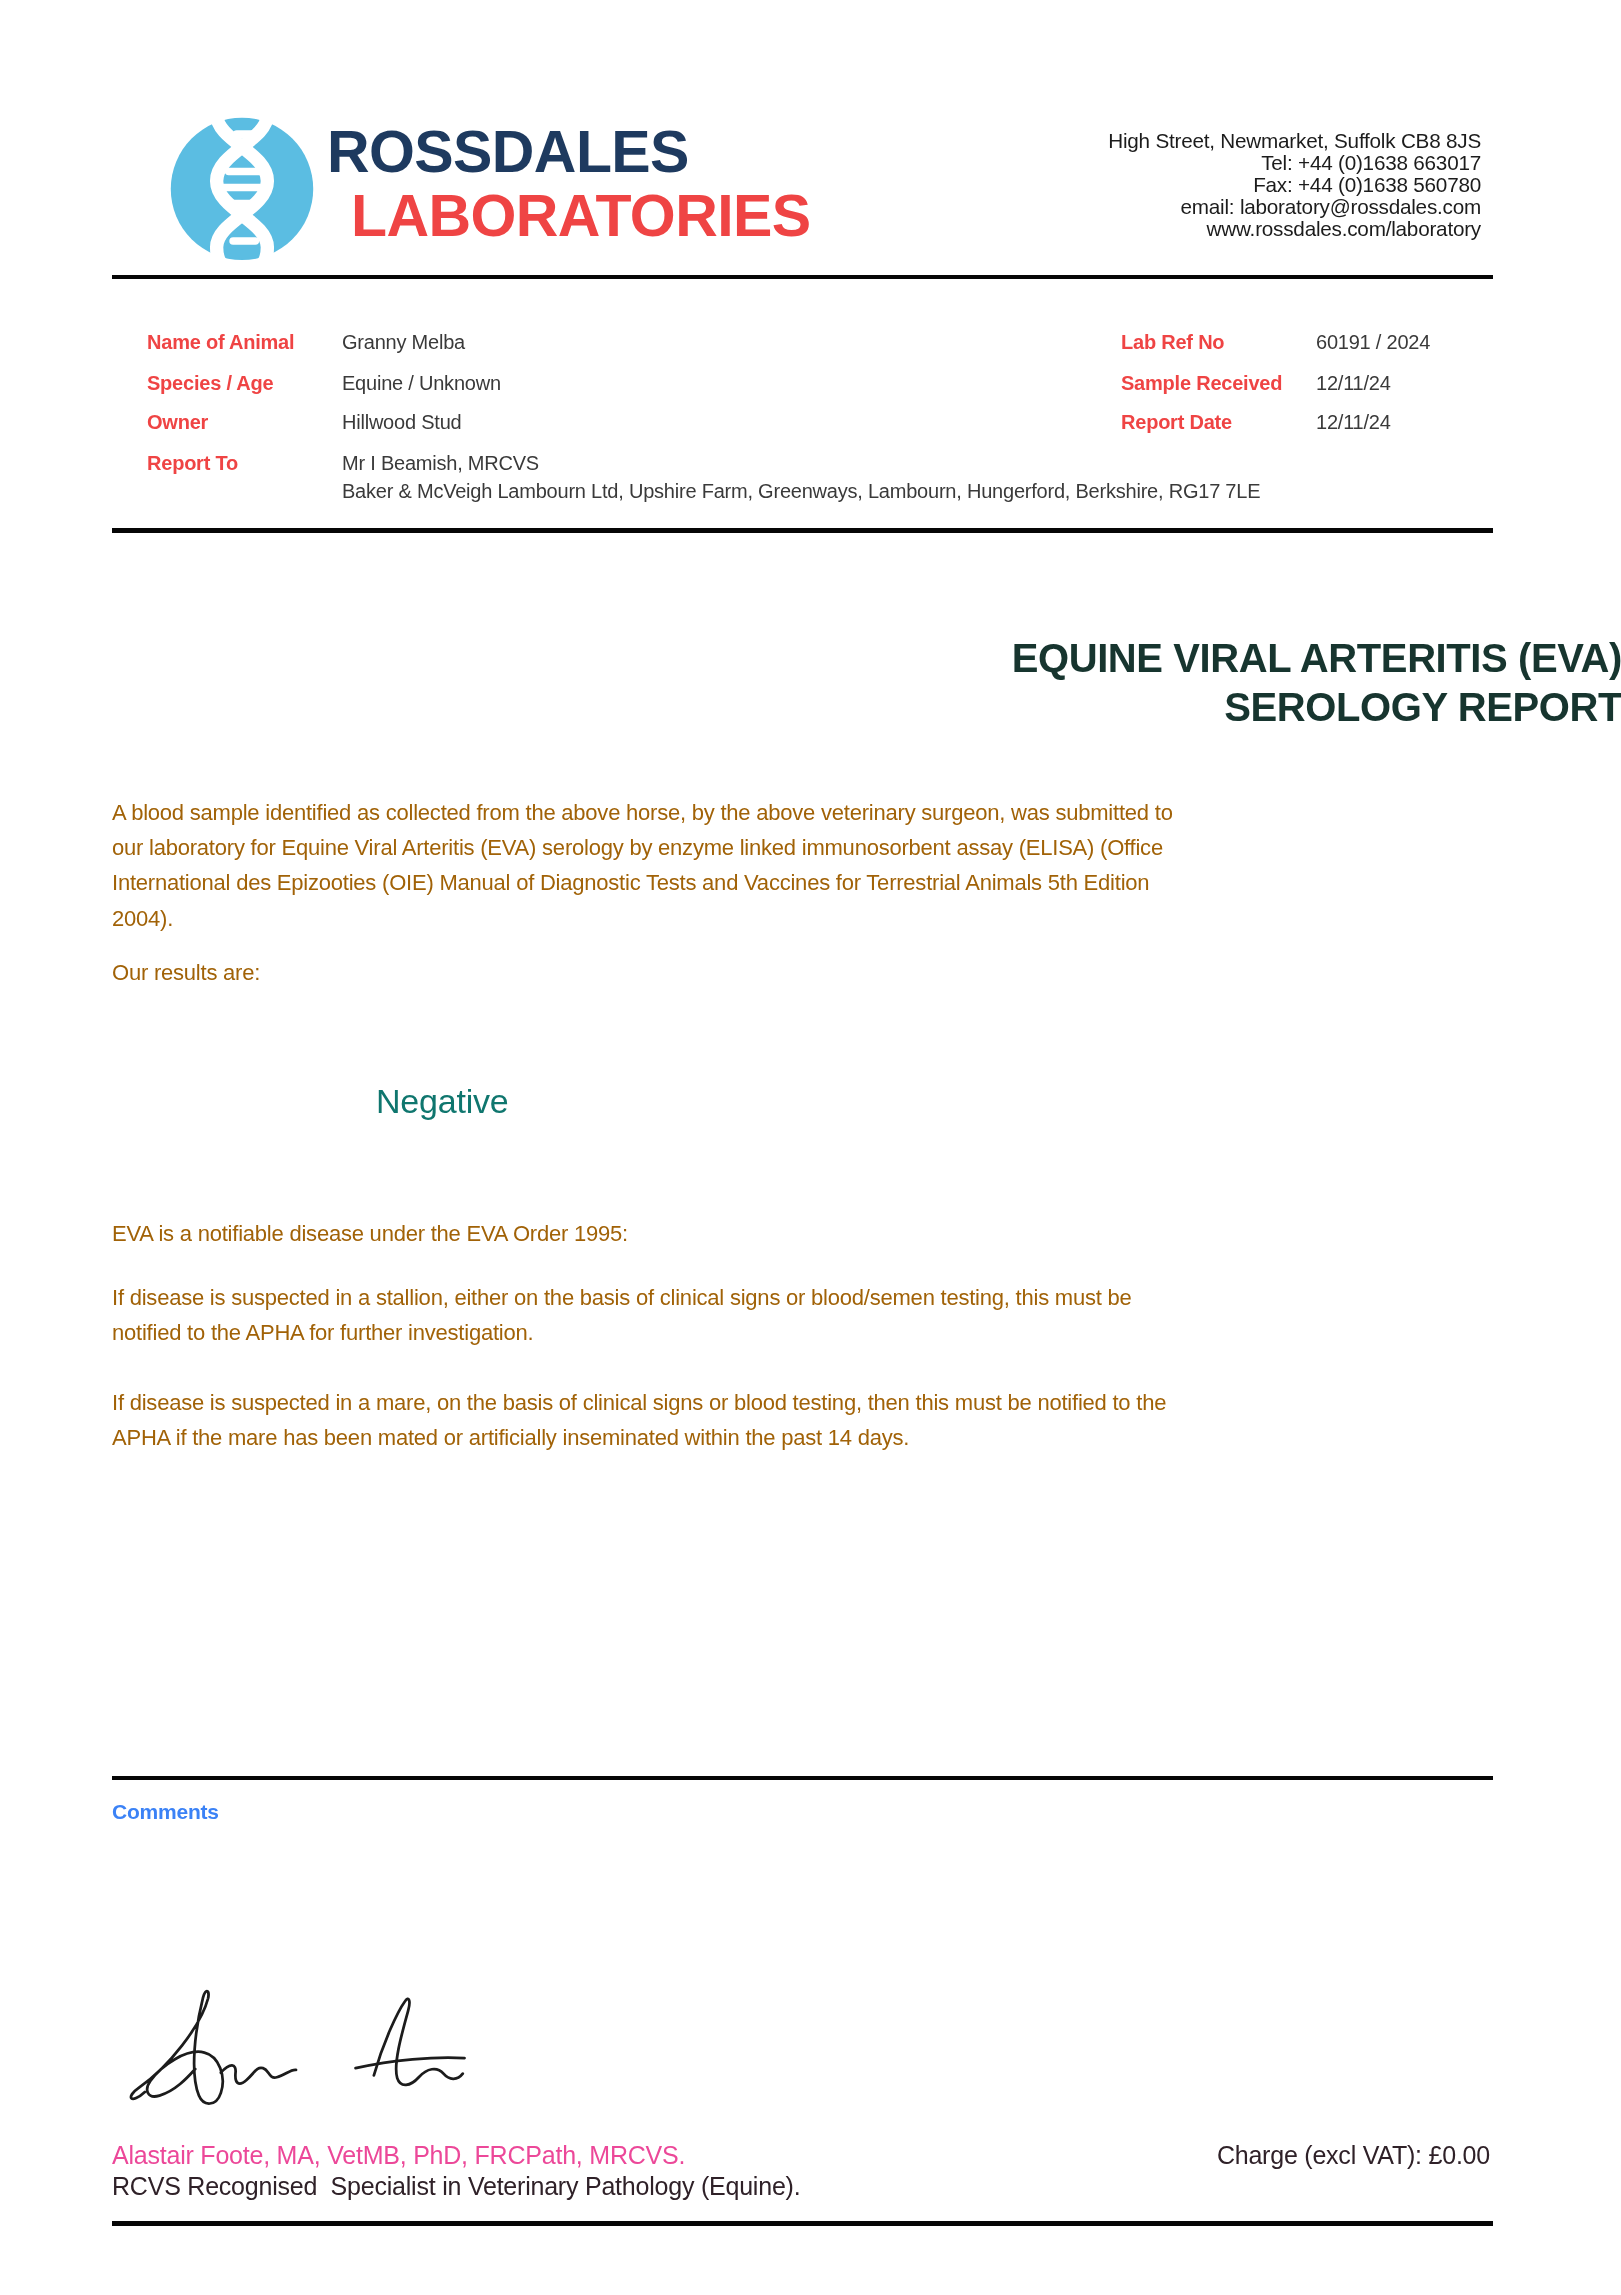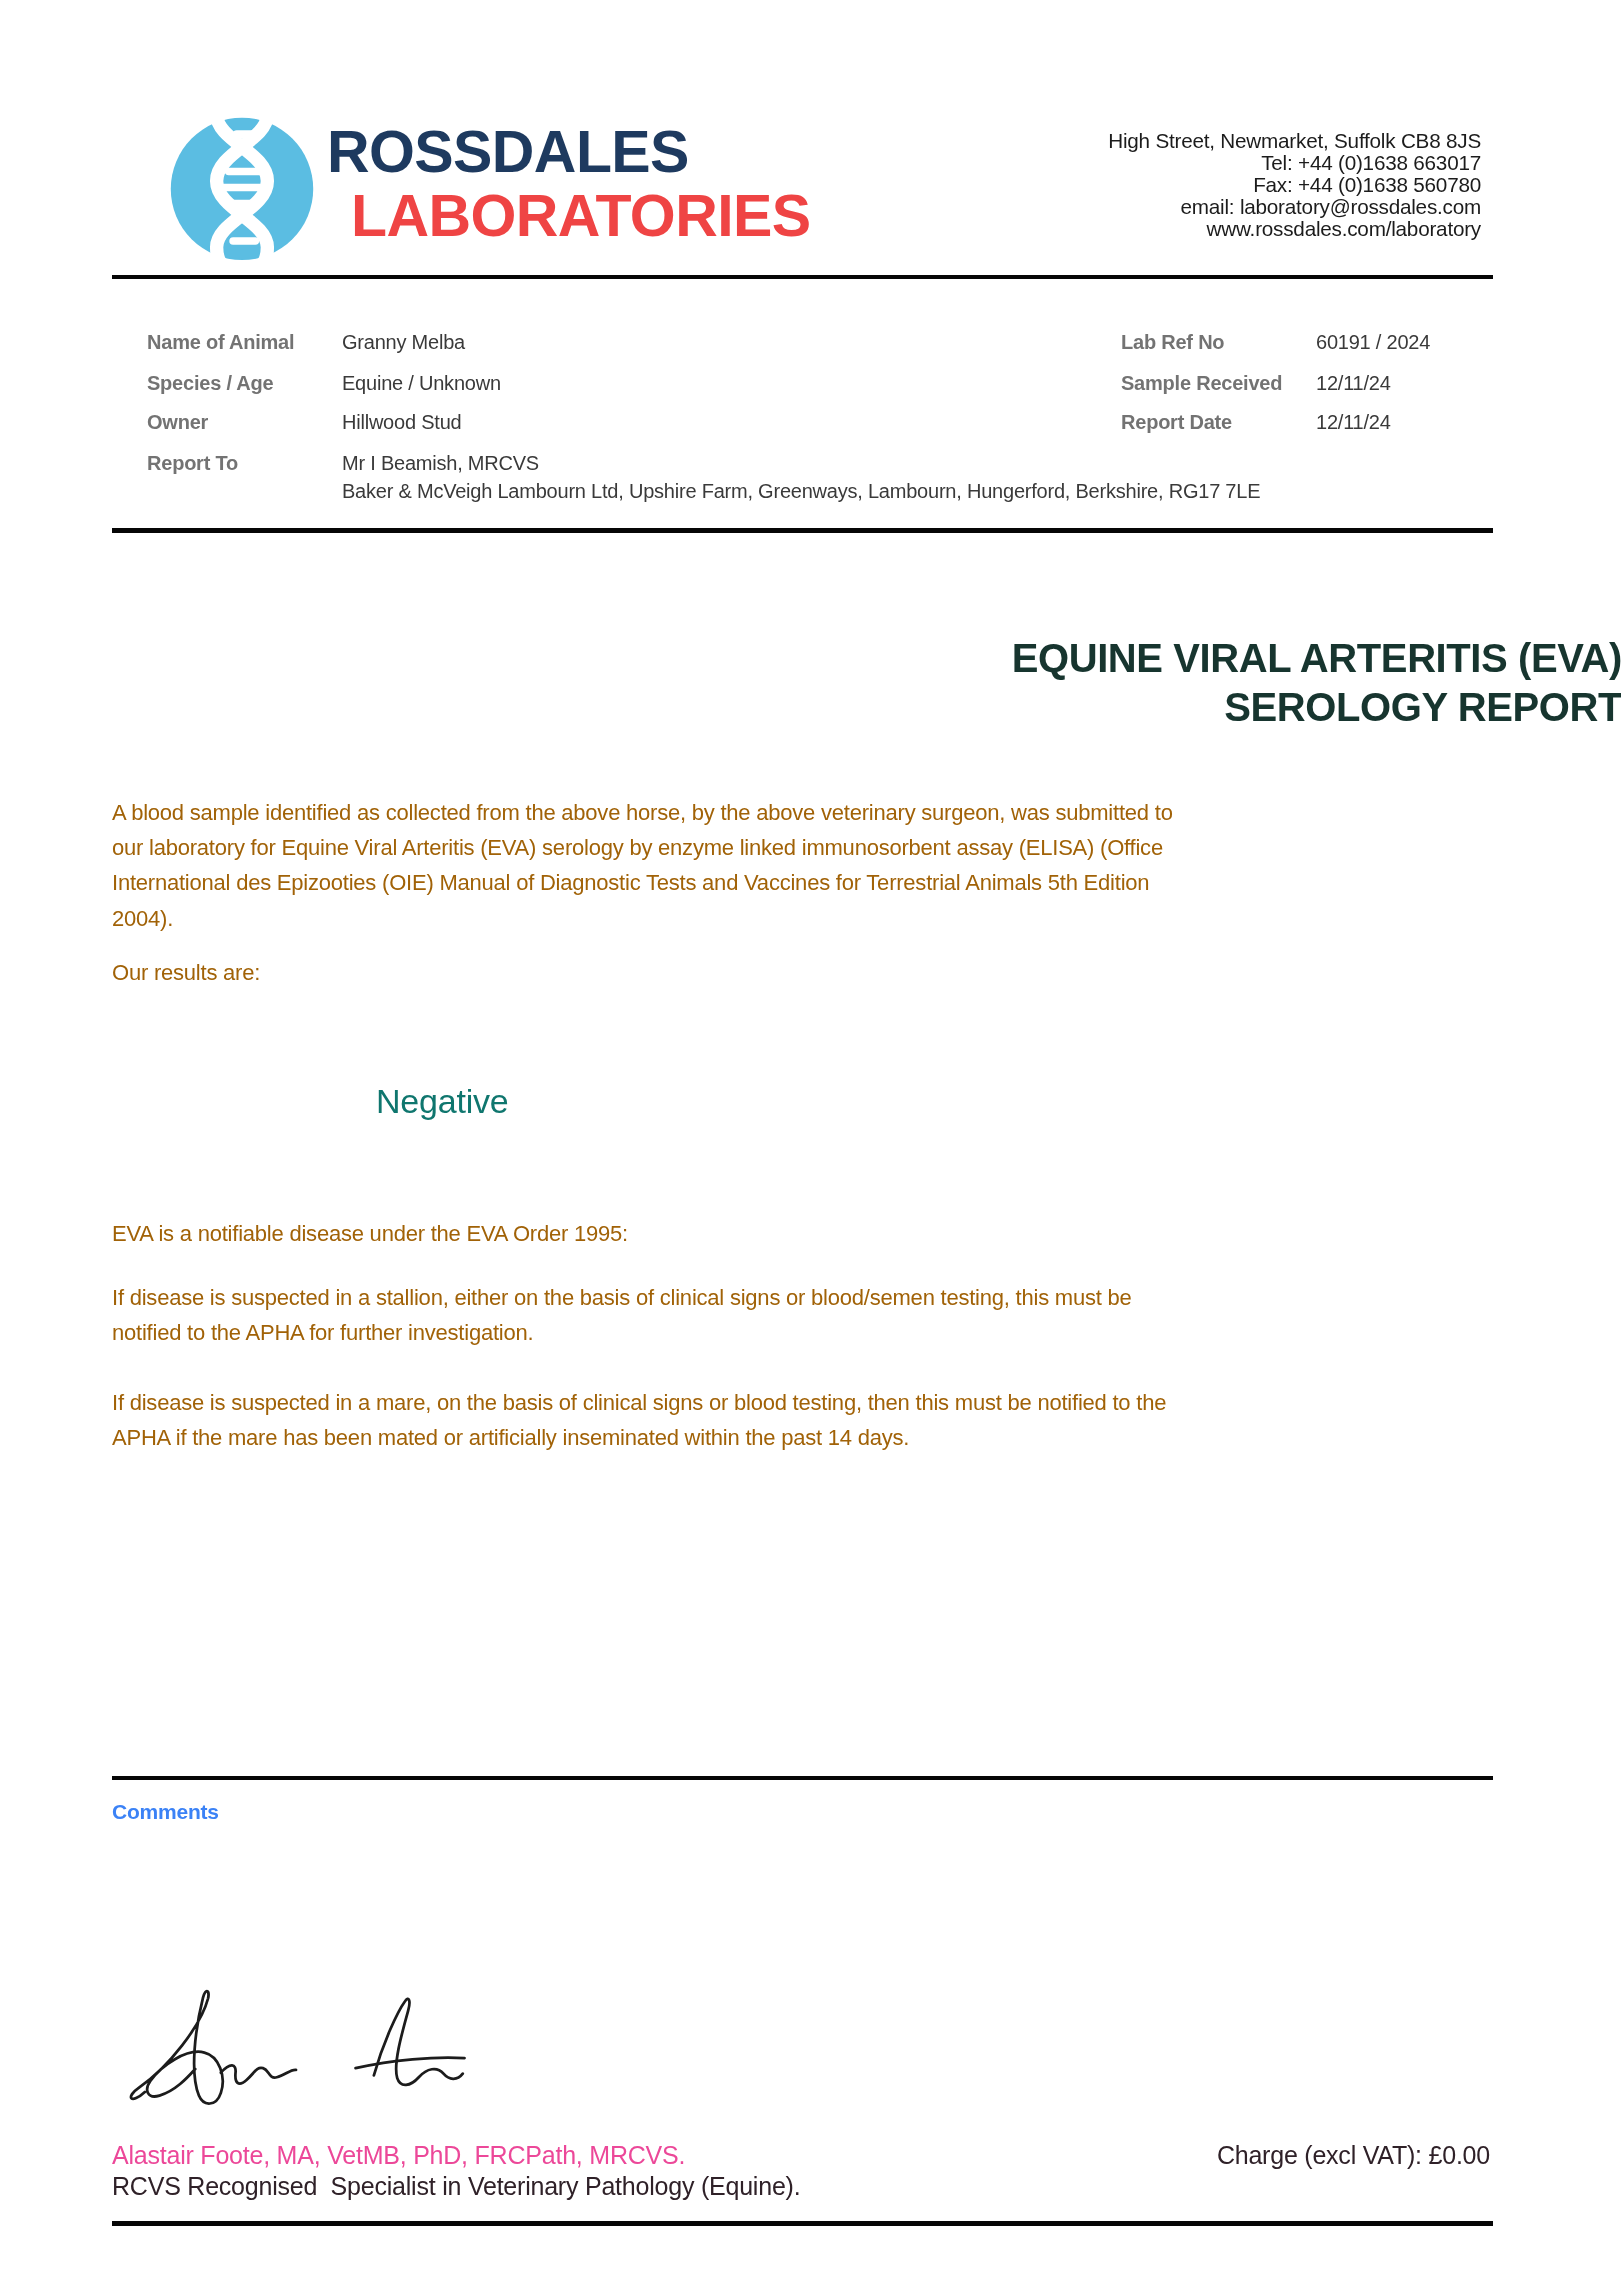--- a/index.html
+++ b/index.html
@@ -19,21 +19,21 @@
   .wordmark1{left:327px;top:118px;font-size:59px;font-weight:bold;color:#1e3a5f;letter-spacing:-0.01em;}
   .wordmark2{left:327px;top:182px;font-size:59px;font-weight:bold;color:#ef4444;letter-spacing:-0.01em;margin-left:24px;}
   .contact{right:141px;top:130px;text-align:right;font-size:20.7px;line-height:22px;color:#1c1c1c;}
   .contact div{white-space:nowrap;}
   .rule{position:absolute;left:112px;width:1381px;background:#060606;}
   .rule1{top:275px;height:4.1px;}
   .rule2{top:528px;height:4.6px;}
   .rule3{top:1776px;height:4.1px;}
   .rule4{top:2221px;height:5px;}
   
-  .dlabel{font-size:20px;font-weight:bold;color:#737373;}
+  .dlabel{font-size:20px;font-weight:bold;color:#ef4444;}
   .dvalue{font-size:20px;color:#3a3a3a;}
   .lleft{left:147px;} .lval{left:342px;}
   .rlab{left:1121px;} .rval{left:1316px;}
   .row1{top:331px;} .row2{top:372px;} .row3{top:411px;} .row4{top:452px;} .row4b{top:480px;}
   
   .title{left:0;top:634px;width:1622px;text-align:right;font-size:40px;line-height:49px;font-weight:bold;color:#17352f;letter-spacing:-0.01em;}
   
   .bodyline{left:112px;font-size:22px;color:#a16207;}
   .lead{top:960px;}
   .negative{left:376px;top:1082px;font-size:34px;font-weight:normal;color:#0f766e;}

